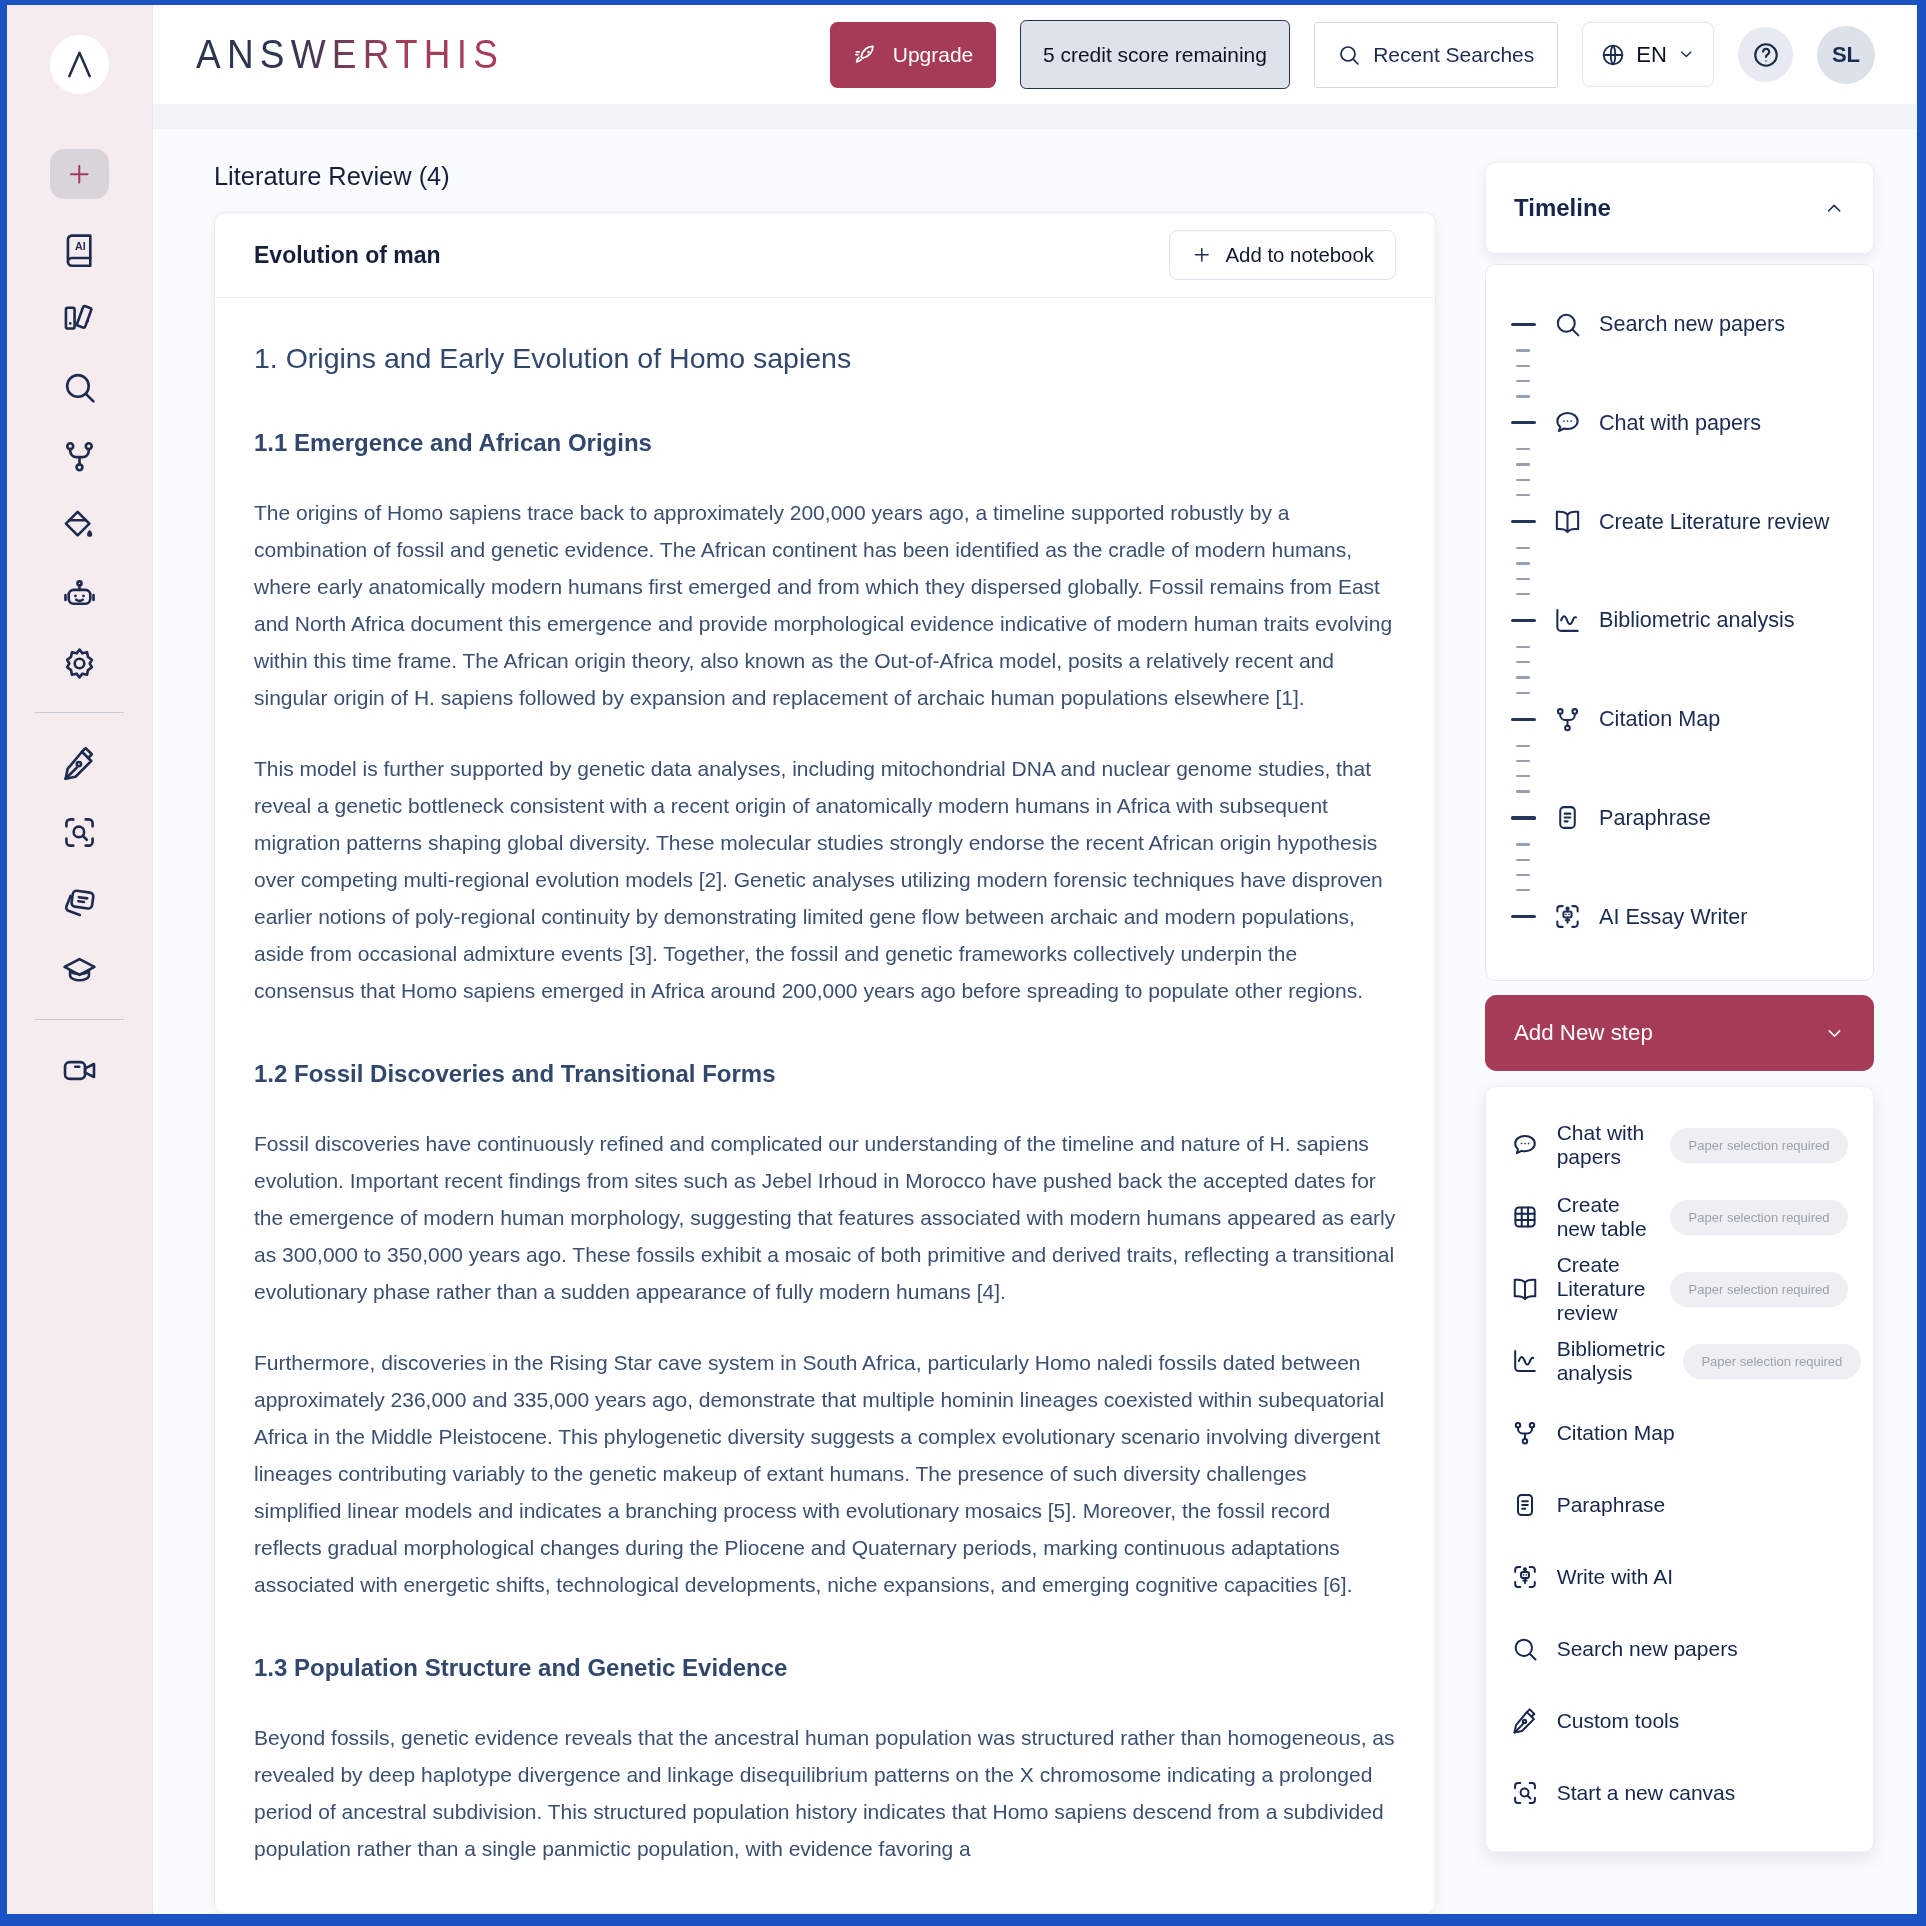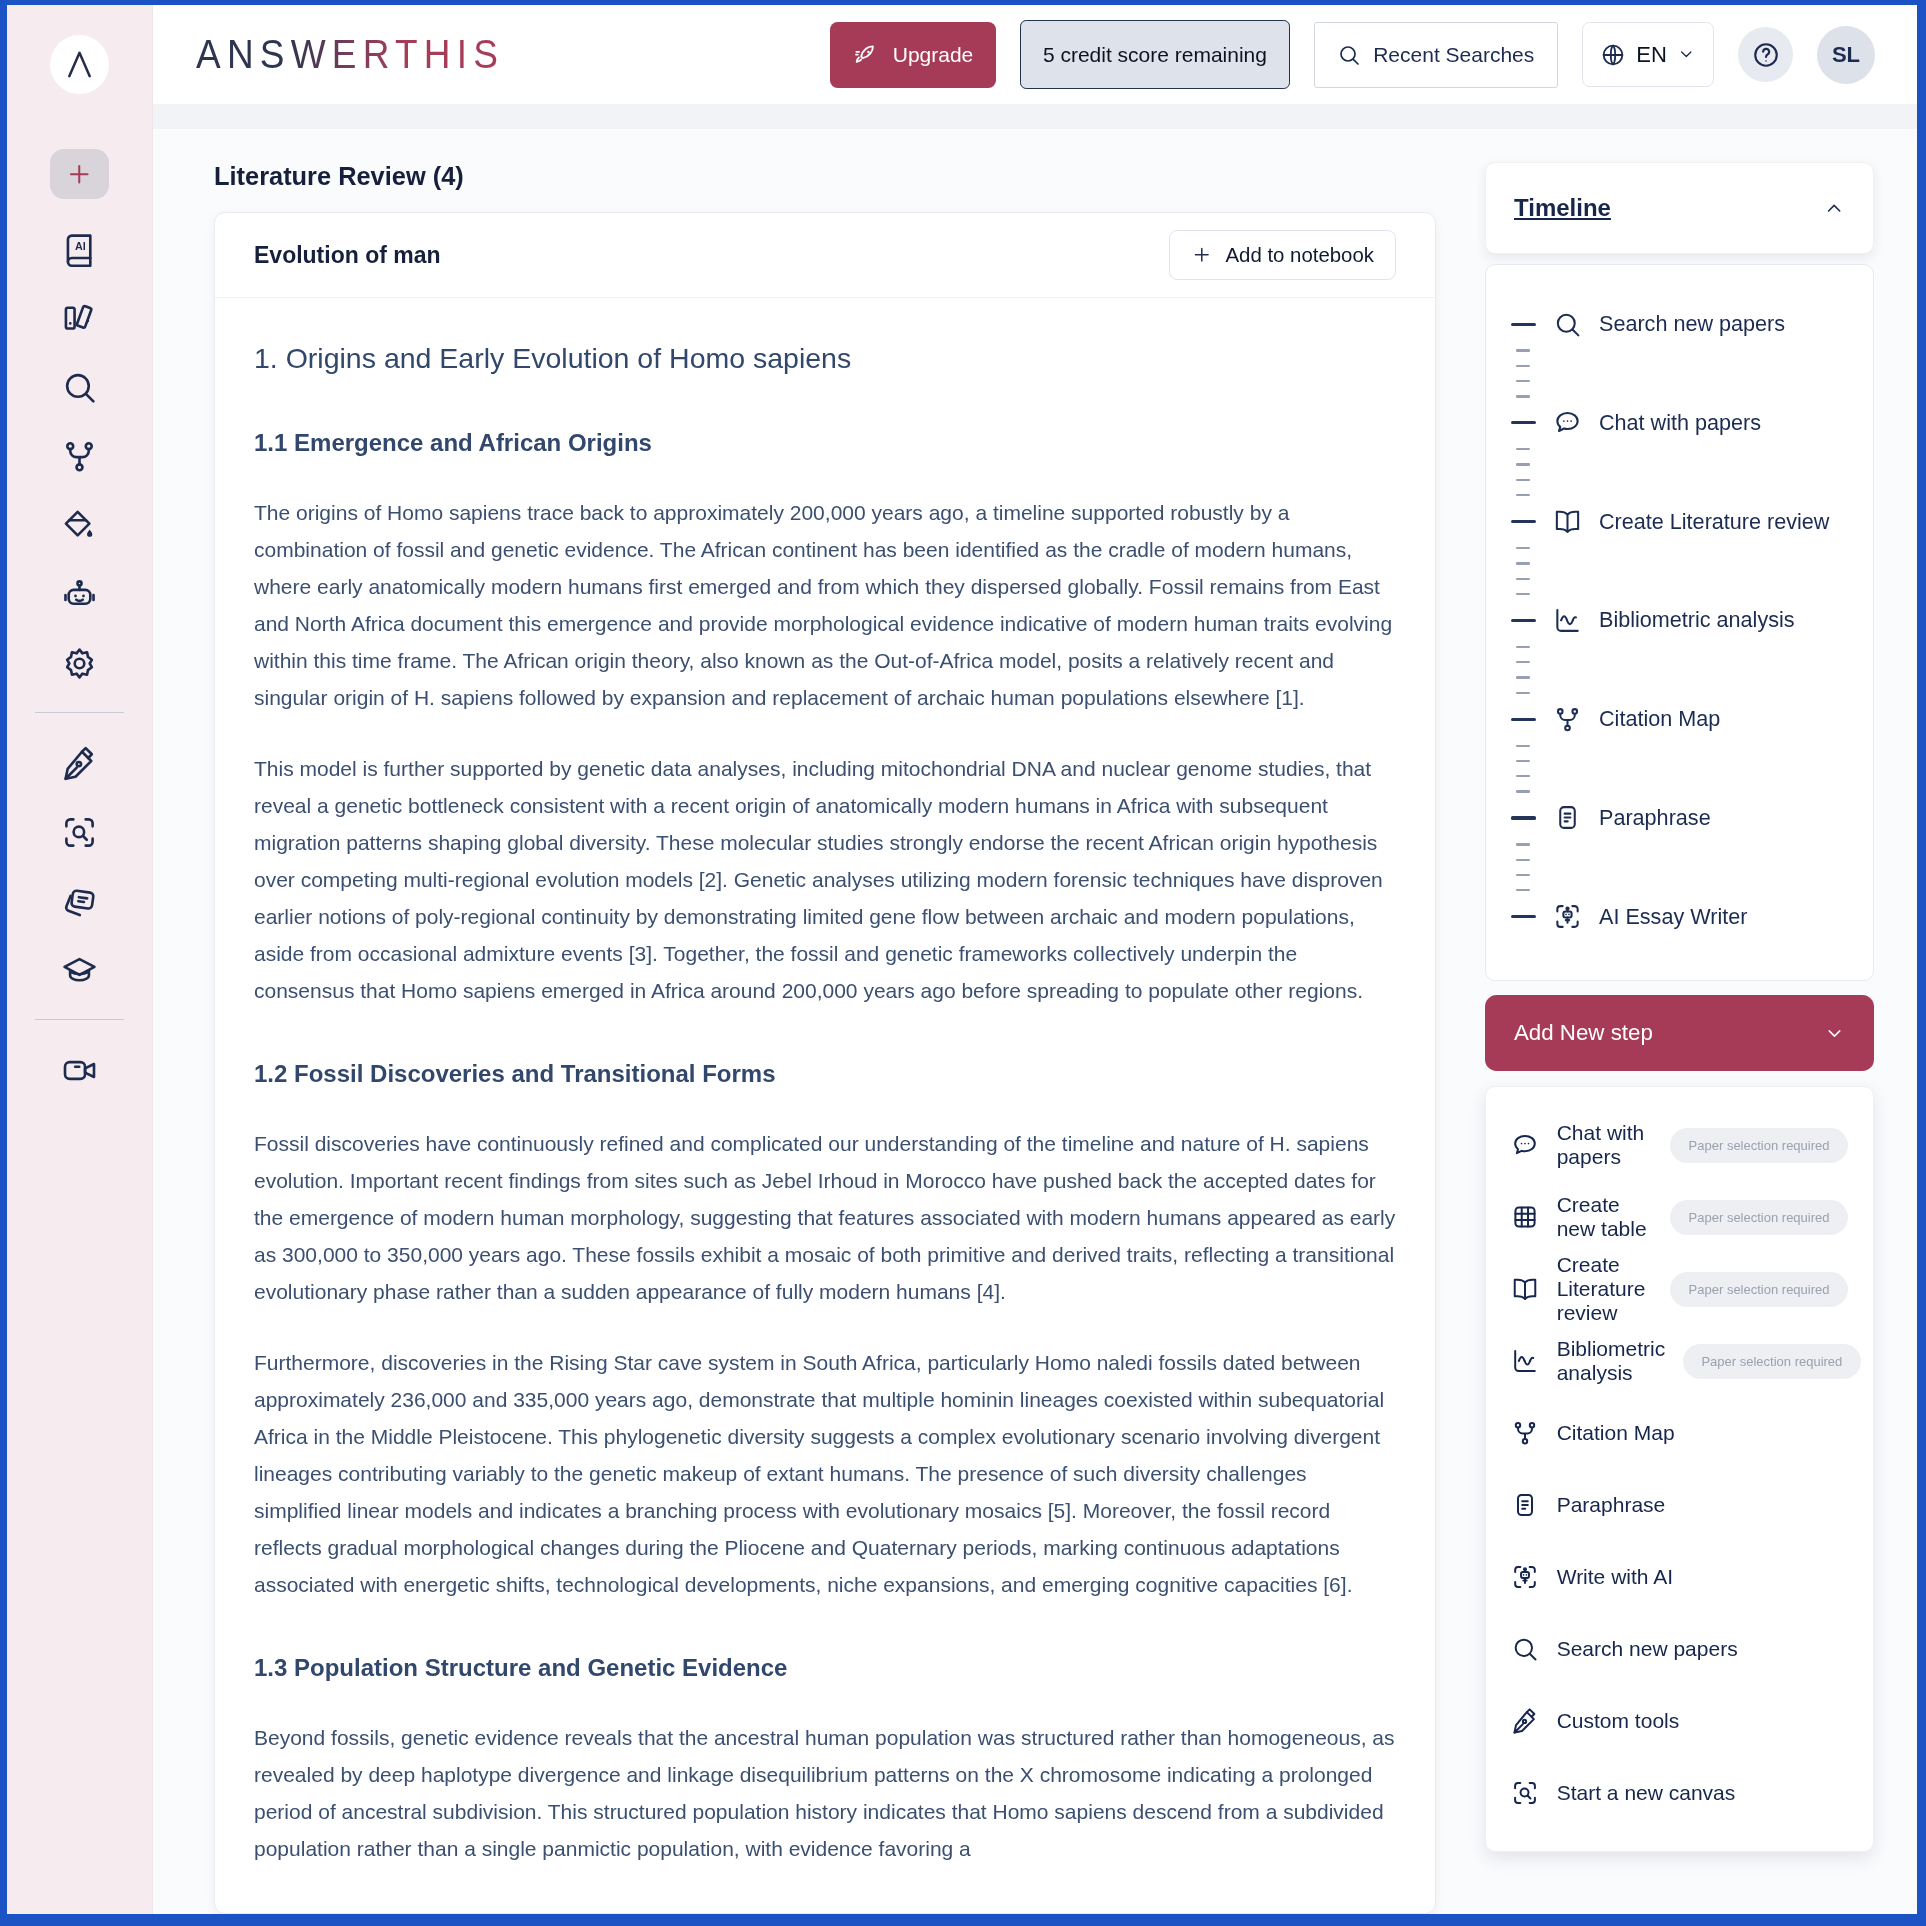--- a/index.html
+++ b/index.html
@@ -92,21 +92,21 @@
 
   .header-shade { height:25.4px; flex-shrink:0; background:#f2f3f7; }
 
   .content {
     flex:1; display:flex; gap:49px; align-items:stretch;
     padding:33px 43px 0 61px; overflow:hidden; background:#fafbfd;
   }
 
   
   .doc-col { width:1222px; flex-shrink:0; display:flex; flex-direction:column; }
-  .page-title { font-size:25.4px; font-weight:700; color:#16203c; }
+  .page-title { font-size:25.4px; font-weight:400; color:#16203c; }
   .doc-card {
     margin-top:21px; flex:1; background:#ffffff;
     border:1.2px solid #e9ebf1; border-radius:10.8px;
     box-shadow:0 3.1px 10.8px rgba(25,35,65,.05);
     display:flex; flex-direction:column; overflow:hidden;
   }
   .doc-card-header {
     display:flex; align-items:center; justify-content:space-between;
     padding:17px 39px 17px 39px; border-bottom:1.2px solid #eff1f5; flex-shrink:0;
   }
@@ -125,21 +125,21 @@
   .doc-body h3 { font-size:24px; line-height:35px; color:#31476c; font-weight:700; margin-top:47px; }
   .doc-body p  { margin-top:34px; }
 
   
   .right-col { flex:1; min-width:0; display:flex; flex-direction:column; }
   .timeline-card {
     height:92px; flex-shrink:0; background:#ffffff; border-radius:10px;
     border:0.8px solid #eef0f4; box-shadow:0 4.6px 11.6px rgba(30,40,70,.08);
     display:flex; align-items:center; justify-content:space-between; padding:0 28px;
   }
-  .timeline-title { font-size:24px; font-weight:600; color:#17264b;text-decoration:underline; }
+  .timeline-title { font-size:24px; font-weight:600; color:#17264b; }
   .collapse-btn { color:#1d2b4f; cursor:pointer; display:flex; }
   .collapse-btn svg { width:22.3px; height:22.3px; }
 
   .timeline-body {
     margin-top:9.2px; background:#ffffff; border-radius:10px;
     border:1.2px solid #e7eaf0; padding:45px 23px 49px 25px; flex-shrink:0;
   }
   .tl-item { display:flex; align-items:center; gap:17px; cursor:pointer; }
   .tl-dash { width:25px; height:3.1px; border-radius:1.5px; background:#25345a; flex-shrink:0; }
   .tl-icon { width:29px; height:29px; color:#1d2c52; flex-shrink:0; display:flex; }

